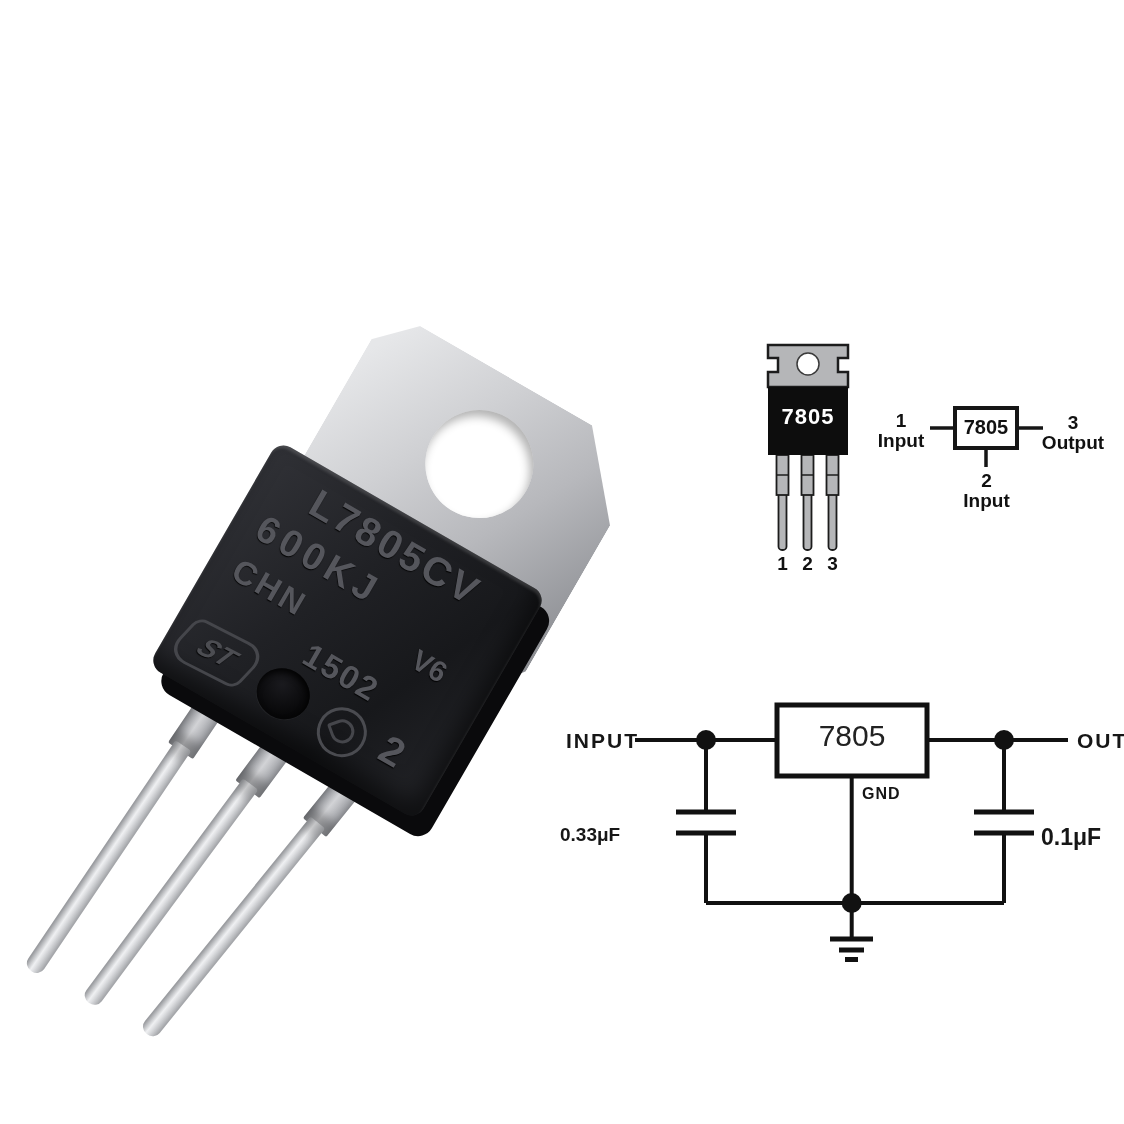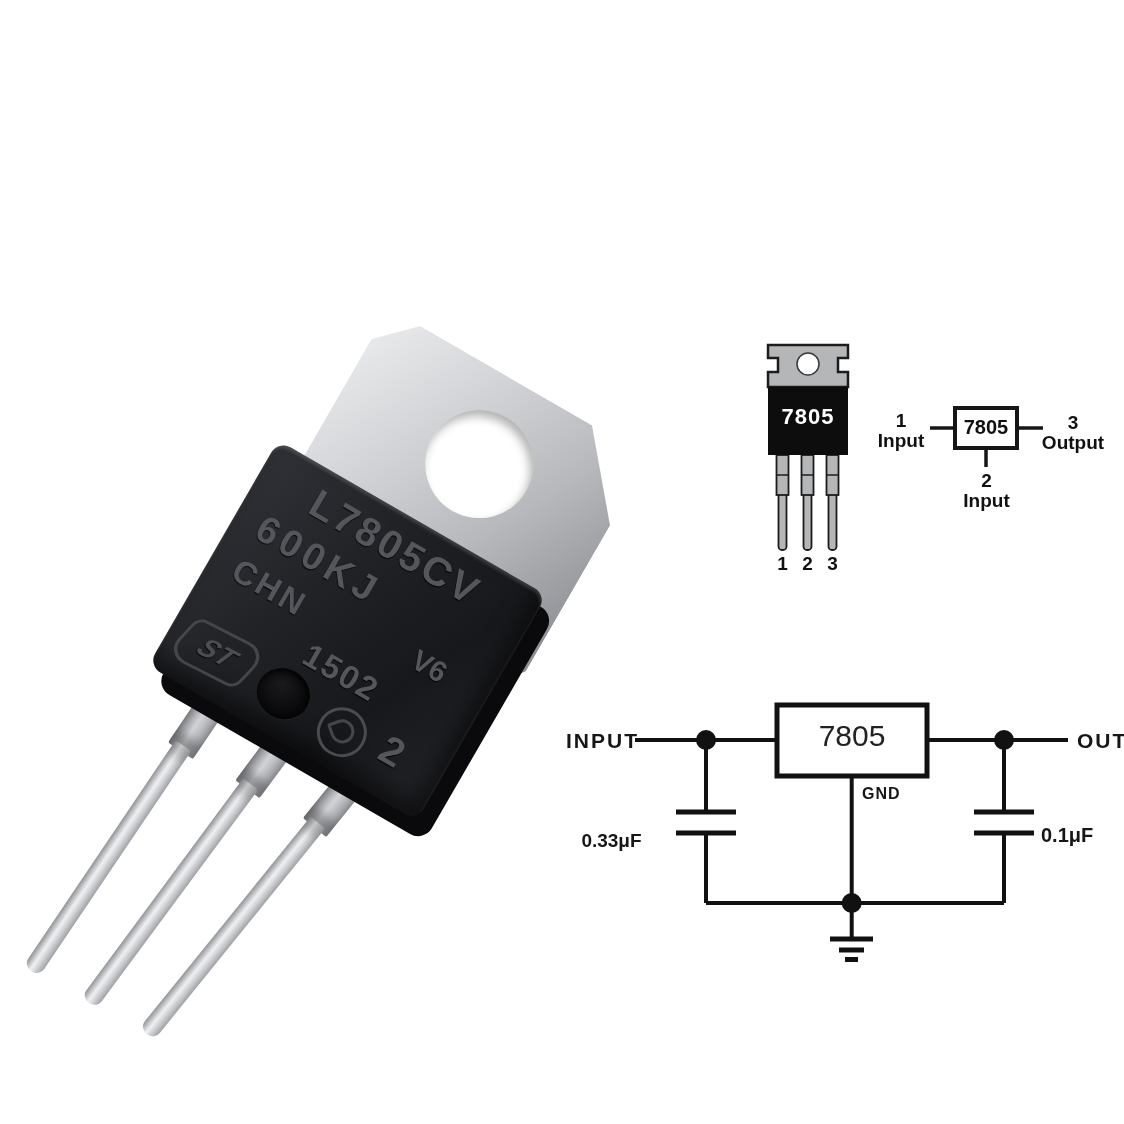--- a/index.html
+++ b/index.html
@@ -81,22 +81,22 @@
 
   
   .circuit { position:absolute; left:550px; top:690px; width:600px; height:300px; }
   .circuit svg { position:absolute; left:0; top:0; }
   .c-label { position:absolute; color:#161616; font-weight:bold; white-space:nowrap; }
   .c-input  { left:16px;  top:39px;  font-size:21px; letter-spacing:2px; }
   .c-output { left:527px; top:39px;  font-size:21px; letter-spacing:2px; }
   .c-reg    { left:227px; top:30px;  width:150px; text-align:center;
               font-size:30px; font-weight:normal; line-height:32px; color:#222; }
   .c-gnd    { left:312px; top:95px;  font-size:16px; letter-spacing:1px; }
-  .c-capin  { left:10px;  top:134px; width:103px; text-align:center; font-size:19px;margin-top:6px; }
-  .c-capout { left:491px; top:134px; font-size:20px; }
+  .c-capin  { left:10px;  top:134px; width:103px; text-align:left; font-size:19px; }
+  .c-capout { left:491px; top:134px; font-size:23px; }
 </style>
 </head>
 <body>
 
 <div class="canvas">
 
   <div class="photo">
     <div class="chip">
       <div class="leg leg-1">
         <div class="stub"></div>

